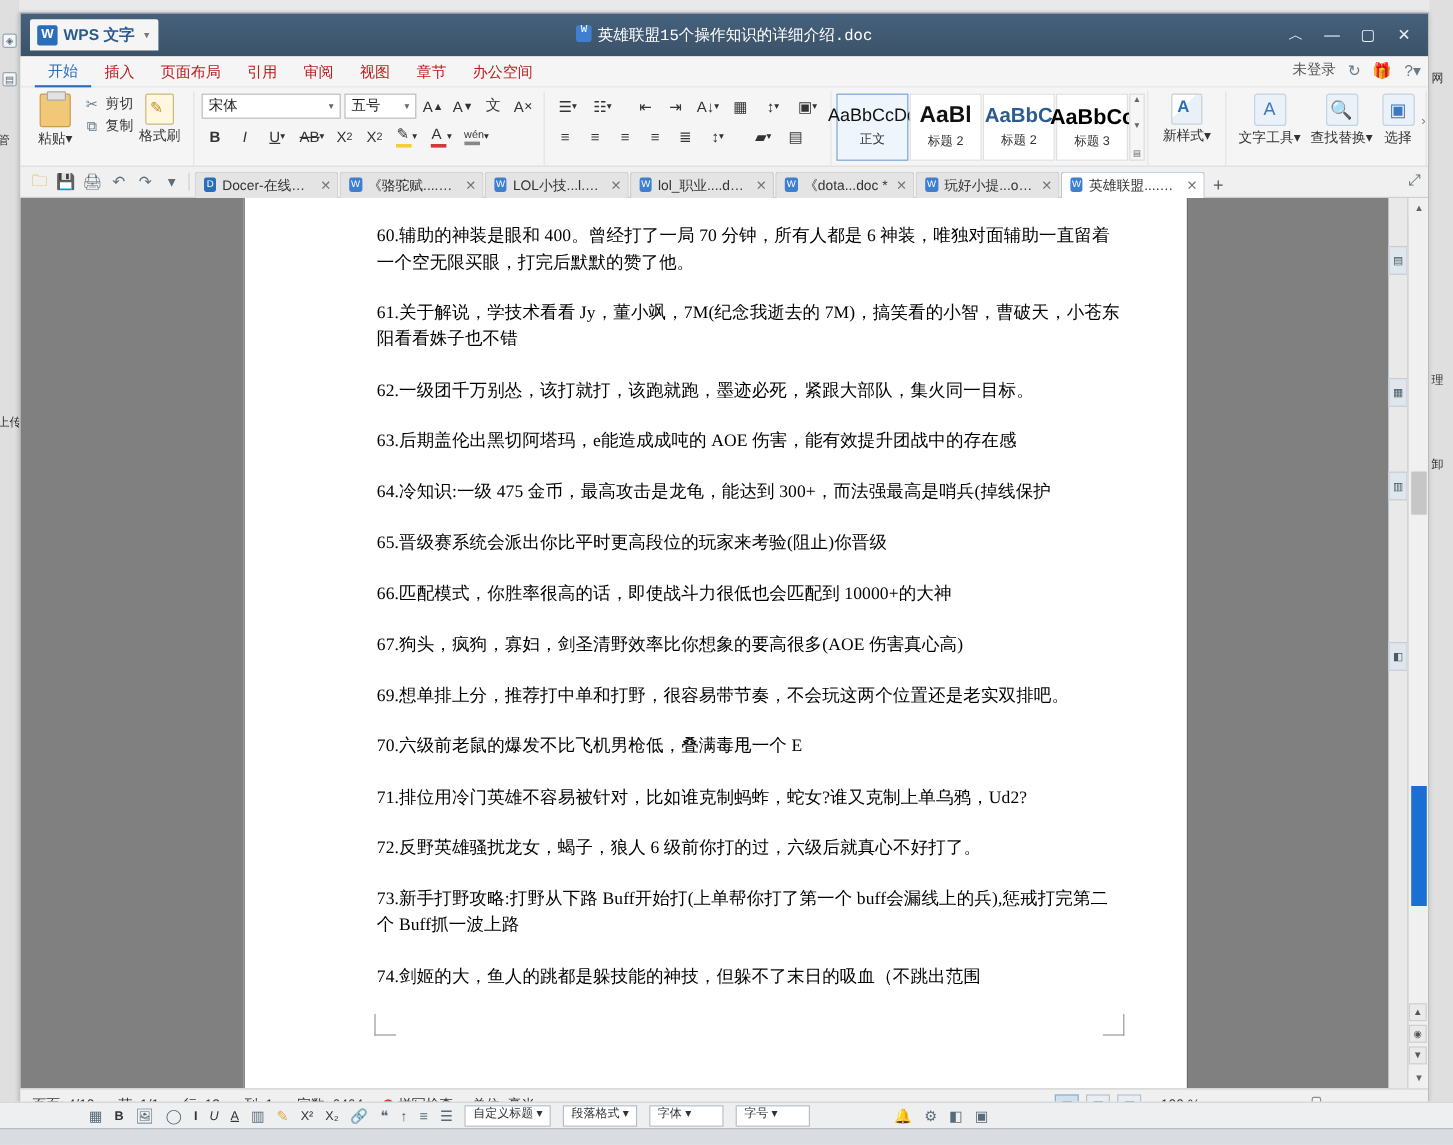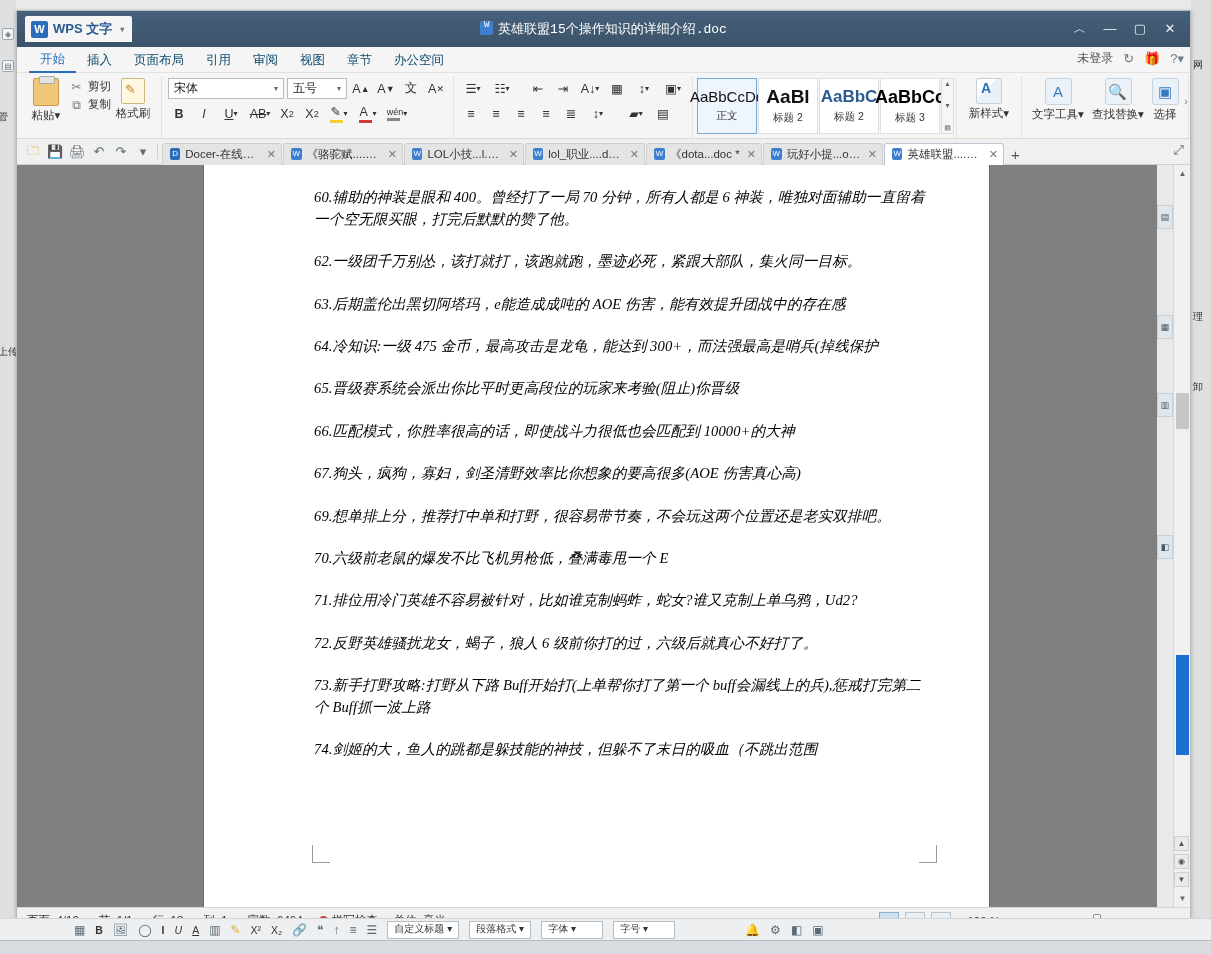--- a/index.html
+++ b/index.html
@@ -86,21 +86,21 @@
     line-height: 24px; text-align: center; cursor: default;
   }
 
   
   .menubar {
     position: relative; height: 26px; background: #f5f5f5;
     border-bottom: 1px solid #e2e2e2;
   }
   .menu-items { display: flex; align-items: center; height: 26px; padding-left: 12px; }
   .menu-item {
-    font-size: 12.5px; color: #0c4a6e; padding: 3px 11px; cursor: default;
+    font-size: 12.5px; color: #b91c1c; padding: 3px 11px; cursor: default;
   }
   .menu-item.active { color: #2a6dbb; border-bottom: 2px solid #2a6dbb; }
   .menu-right {
     position: absolute; right: 6px; top: 3px; display: flex;
     align-items: center; gap: 10px; font-size: 12px; color: #555;
   }
   .mini-ico { font-size: 13px; color: #6b7a85; }
   .mini-ico.amber { color: #e8a33d; }
 
   
@@ -257,21 +257,21 @@
     background: #fff; border-left: 1px solid #6d6d6d; border-right: 1px solid #6d6d6d;
   }
   .page-body {
     position: absolute; left: 0; right: 0; top: 0; bottom: 0;
     padding: 18px 55px 0 110px;
     overflow: hidden;
   }
   .para {
     font-family: "Liberation Serif", serif;
     font-size: 14.6px; color: #000; line-height: 1.5;
-    margin: 0 0 20.5px 0; letter-spacing: .1px; font-style: italic;
+    margin: 0 0 20.5px 0; letter-spacing: .1px;
   }
   .para:first-child { margin-top: 4px; }
   .crop-mark {
     position: absolute; width: 18px; height: 18px;
   }
   .cm-tl { left: 108px; bottom: 44px; border-left: 1px solid #999; border-bottom: 1px solid #999; }
   .cm-tr { right: 52px; bottom: 44px; border-right: 1px solid #999; border-bottom: 1px solid #999; }
 
   
   .vscroll {
@@ -609,20 +609,21 @@
       </div>
       <div class="qbar-right">⤢</div>
     </div>
 
     <div class="canvas">
       <div class="ruler-left"></div>
 
       <div class="page">
         <div class="page-body">
           <p class="para">60.辅助的神装是眼和 400。曾经打了一局 70 分钟，所有人都是 6 神装，唯独对面辅助一直留着一个空无限买眼，打完后默默的赞了他。</p>
+          <p class="para">61.关于解说，学技术看看 Jy，董小飒，7M(纪念我逝去的 7M)，搞笑看的小智，曹破天，小苍东阳看看姝子也不错</p>
           <p class="para">62.一级团千万别怂，该打就打，该跑就跑，墨迹必死，紧跟大部队，集火同一目标。</p>
           <p class="para">63.后期盖伦出黑切阿塔玛，e能造成成吨的 AOE 伤害，能有效提升团战中的存在感</p>
           <p class="para">64.冷知识:一级 475 金币，最高攻击是龙龟，能达到 300+，而法强最高是哨兵(掉线保护</p>
           <p class="para">65.晋级赛系统会派出你比平时更高段位的玩家来考验(阻止)你晋级</p>
           <p class="para">66.匹配模式，你胜率很高的话，即使战斗力很低也会匹配到 10000+的大神</p>
           <p class="para">67.狗头，疯狗，寡妇，剑圣清野效率比你想象的要高很多(AOE 伤害真心高)</p>
           <p class="para">69.想单排上分，推荐打中单和打野，很容易带节奏，不会玩这两个位置还是老实双排吧。</p>
           <p class="para">70.六级前老鼠的爆发不比飞机男枪低，叠满毒甩一个 E</p>
           <p class="para">71.排位用冷门英雄不容易被针对，比如谁克制蚂蚱，蛇女?谁又克制上单乌鸦，Ud2?</p>
           <p class="para">72.反野英雄骚扰龙女，蝎子，狼人 6 级前你打的过，六级后就真心不好打了。</p>

